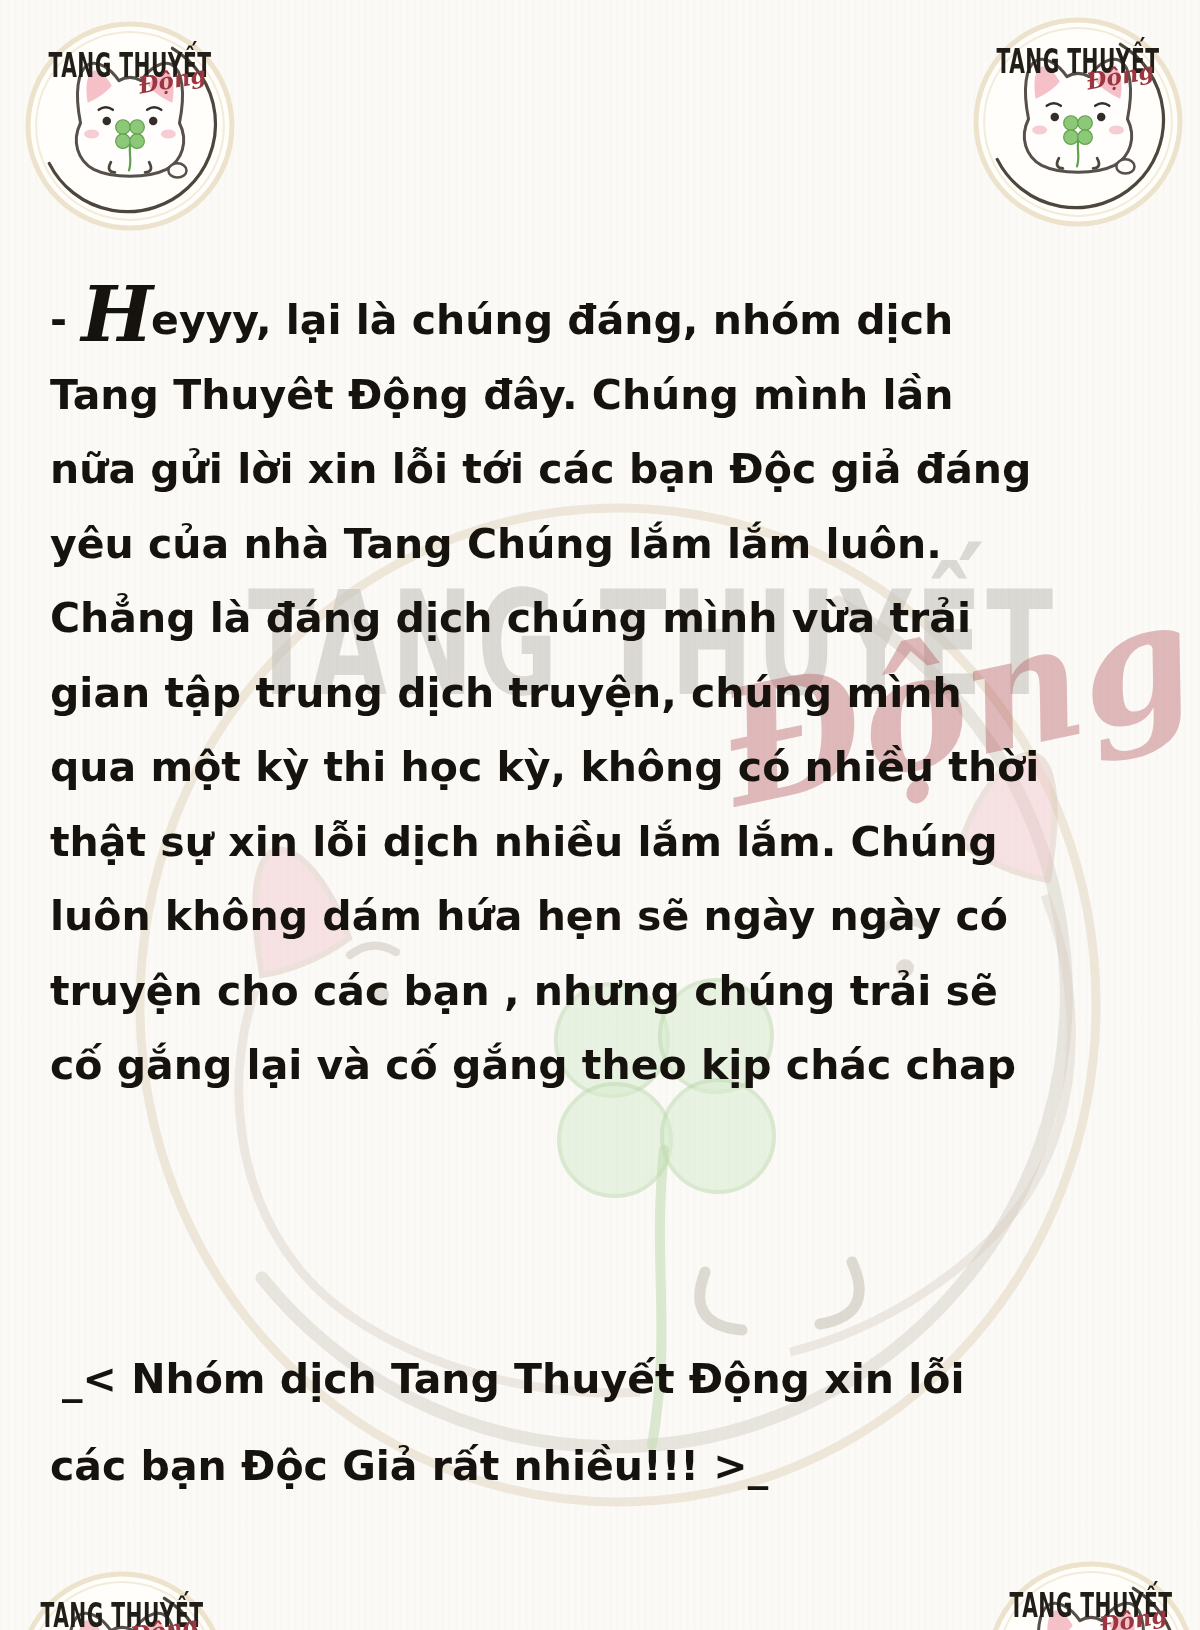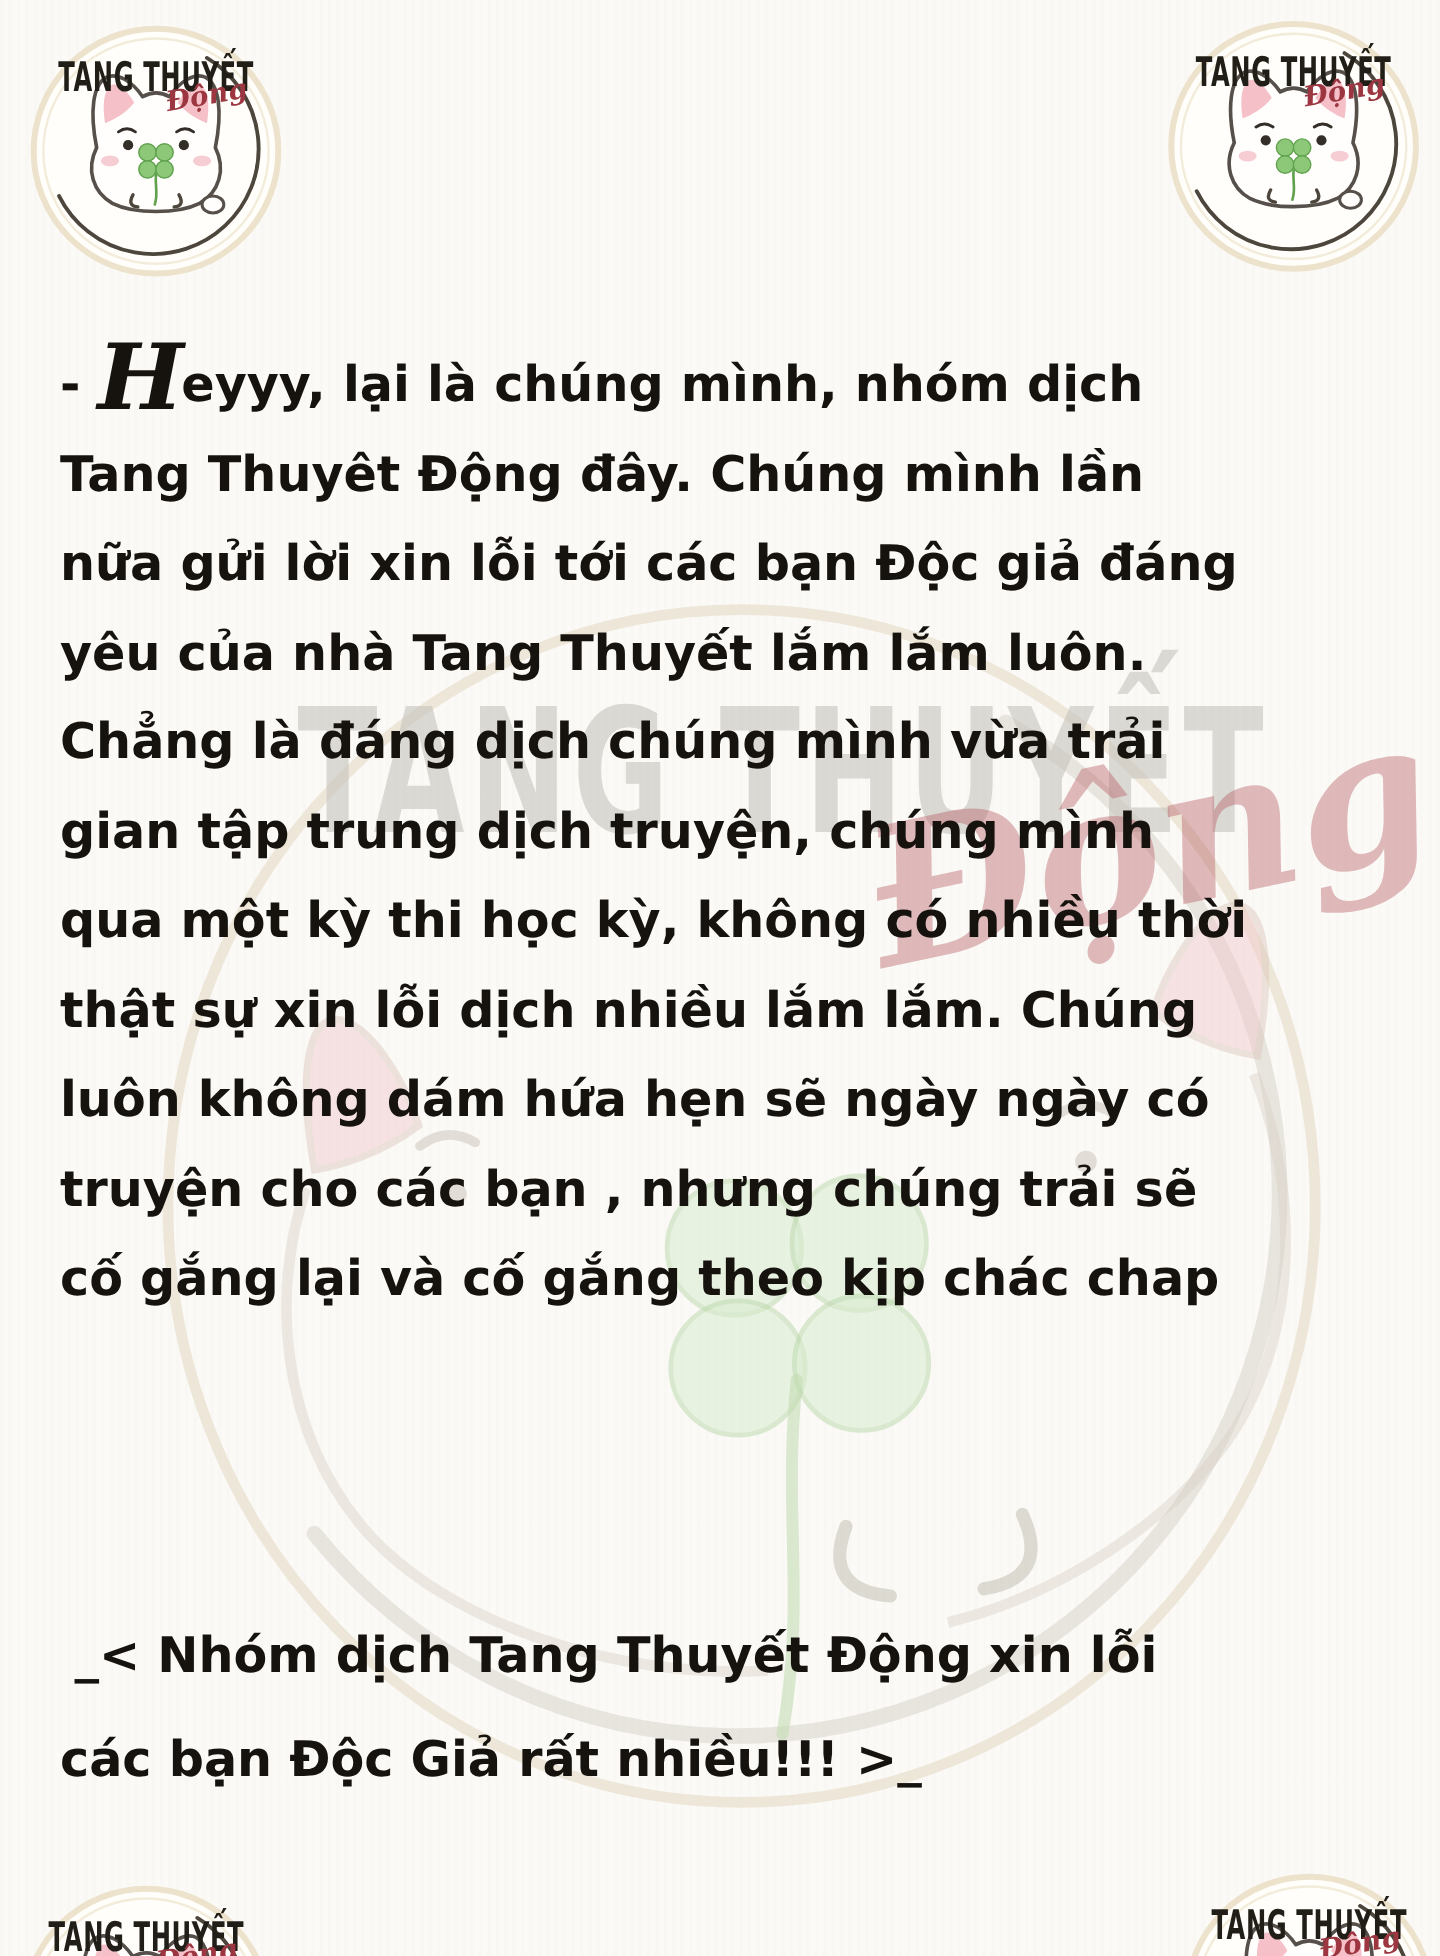--- a/index.html
+++ b/index.html
@@ -110,24 +110,24 @@
         <path d="M 664 1150 C 652 1262 672 1330 652 1445" fill="none" stroke="#c3dcb2" stroke-width="10" opacity="0.6" stroke-linecap="round"></path>
       </g>
       <path d="M 705 1272 Q 685 1325 742 1330" fill="none" stroke="#c0b9ad" stroke-width="11" opacity="0.5" stroke-linecap="round"></path>
       <path d="M 852 1262 Q 876 1315 820 1324" fill="none" stroke="#c0b9ad" stroke-width="11" opacity="0.5" stroke-linecap="round"></path>
     </svg>
     <div class="wm-title">TANG THUYẾT</div>
     <div class="wm-sub">Động</div>
   </div>
 
   <div class="bodytext" id="para1">
-    <div><span>- </span><span class="dropcap">H</span><span>eyyy, lại là chúng mình, nhóm dịch</span></div>
+    <div><span>- </span><span class="dropcap">H</span><span>eyyy, lại là chúng đáng, nhóm dịch</span></div>
     <div>Tang Thuyêt Động đây. Chúng mình lần</div>
     <div>nữa gửi lời xin lỗi tới các bạn Độc giả đáng</div>
-    <div>yêu của nhà Tang Thuyết lắm lắm luôn.</div>
+    <div>yêu của nhà Tang Chúng lắm lắm luôn.</div>
     <div>Chẳng là đáng dịch chúng mình vừa trải</div>
     <div>gian tập trung dịch truyện, chúng mình</div>
     <div>qua một kỳ thi học kỳ, không có nhiều thời</div>
     <div>thật sự xin lỗi dịch nhiều lắm lắm. Chúng</div>
     <div>luôn không dám hứa hẹn sẽ ngày ngày có</div>
     <div>truyện cho các bạn , nhưng chúng trải sẽ</div>
     <div>cố gắng lại và cố gắng theo kịp chác chap</div>
   </div>
 
   <div class="bodytext" id="para2">

